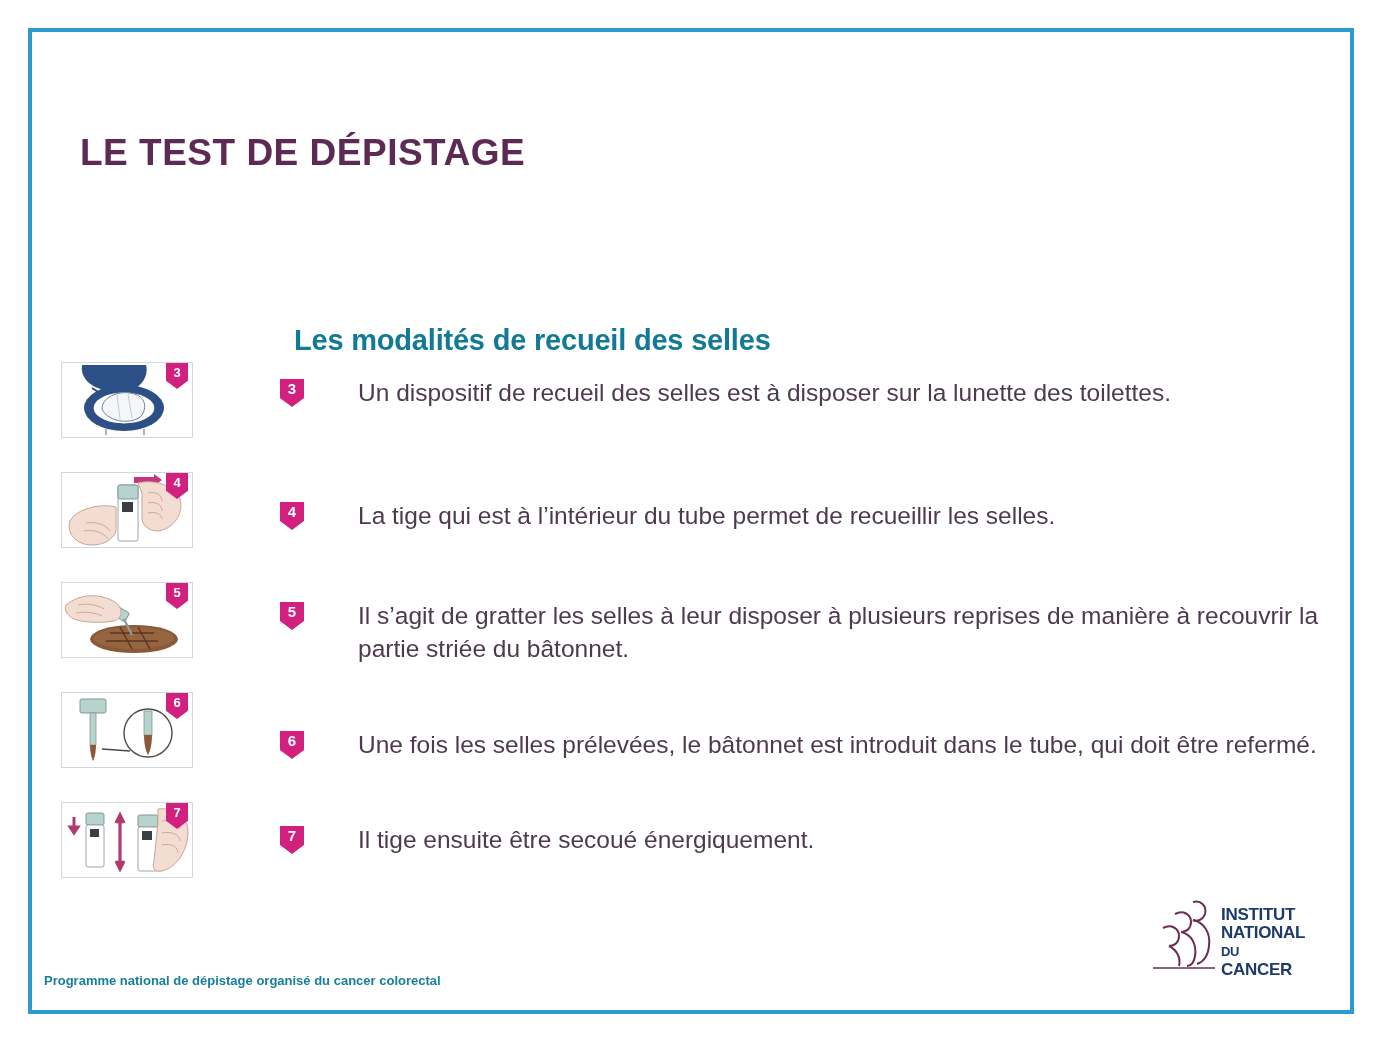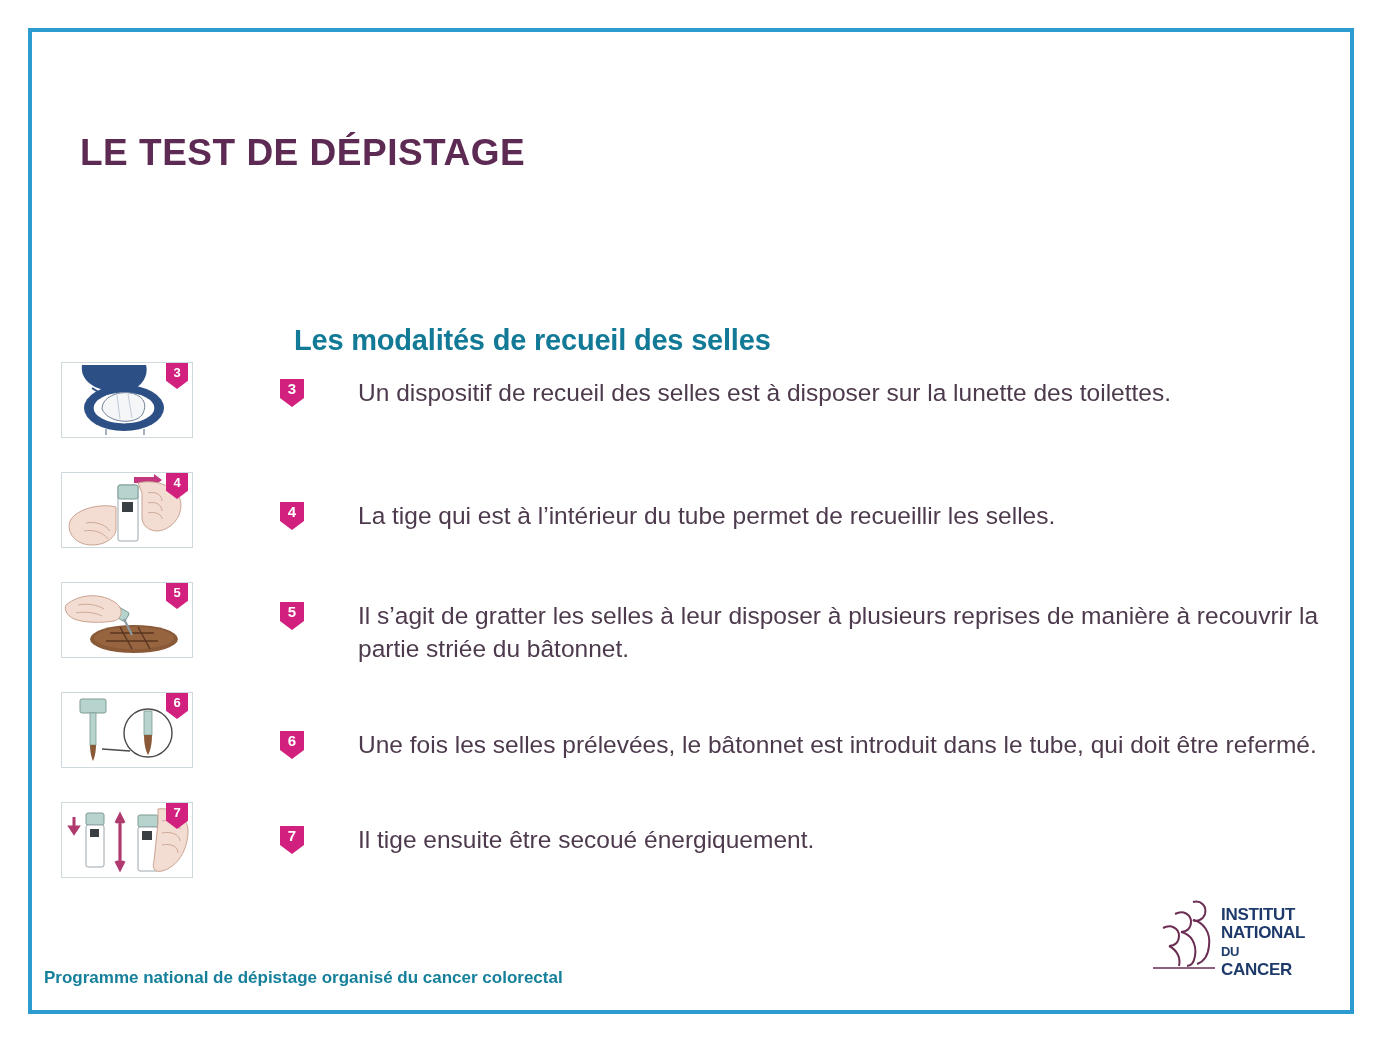--- a/index.html
+++ b/index.html
@@ -124,21 +124,21 @@
   .s4 { position: absolute; top: 123px; }
   .s5 { position: absolute; top: 223px; }
   .s6 { position: absolute; top: 352px; }
   .s7 { position: absolute; top: 447px; }
 
   
   .footer-text {
     position: absolute;
     left: 12px;
     bottom: 22px;
-    font-size: 17px;
+    font-size: 13px;
     font-weight: bold;
     color: #16809b;
   }
   .logo {
     position: absolute;
     right: 33px;
     bottom: 34px;
     width: 168px;
     height: 82px;
   }

